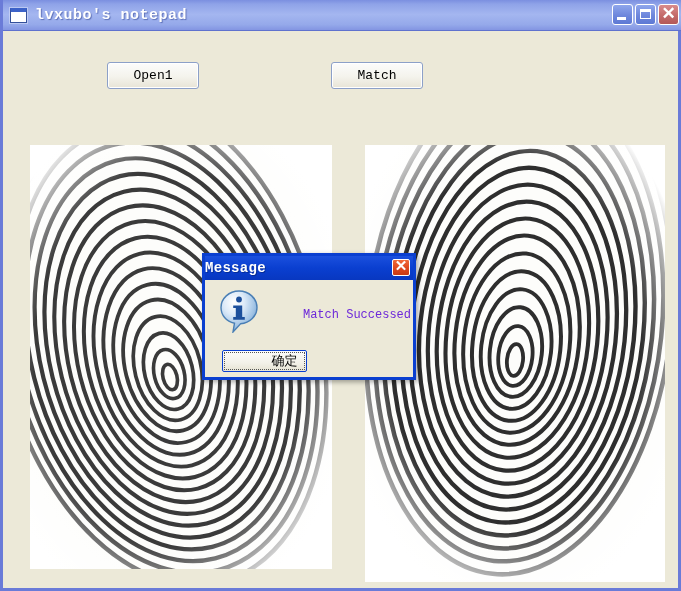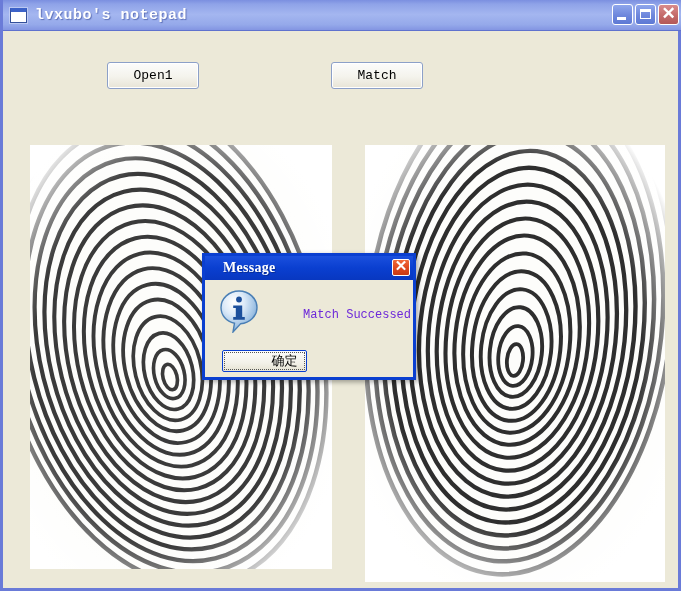--- a/index.html
+++ b/index.html
@@ -143,25 +143,24 @@
     left: 0; top: 0;
     width: 208px; height: 24px;
     background: linear-gradient(to bottom, #1B50DE 0%, #0A3FD0 50%, #0837C0 100%);
     display: flex;
     align-items: center;
   }
   #dialog-title-text {
     color: #ffffff;
     font-size: 14px;
     font-weight: bold;
-    margin-left: 18px;
+    margin-left: 0;
     letter-spacing: .3px;
     white-space: nowrap;
     text-shadow: 1px 1px 0 rgba(0,0,0,.25);
-    font-family: Liberation Serif, serif;
   }
   #dialog-close-btn {
     position: absolute;
     right: 3px; top: 3px;
     width: 18px; height: 17px;
     box-sizing: border-box;
     background: linear-gradient(to bottom, #F06A3A 0%, #E04A20 50%, #C93A14 100%);
     border: 1px solid #ffffff;
     border-radius: 2px;
     cursor: default;

